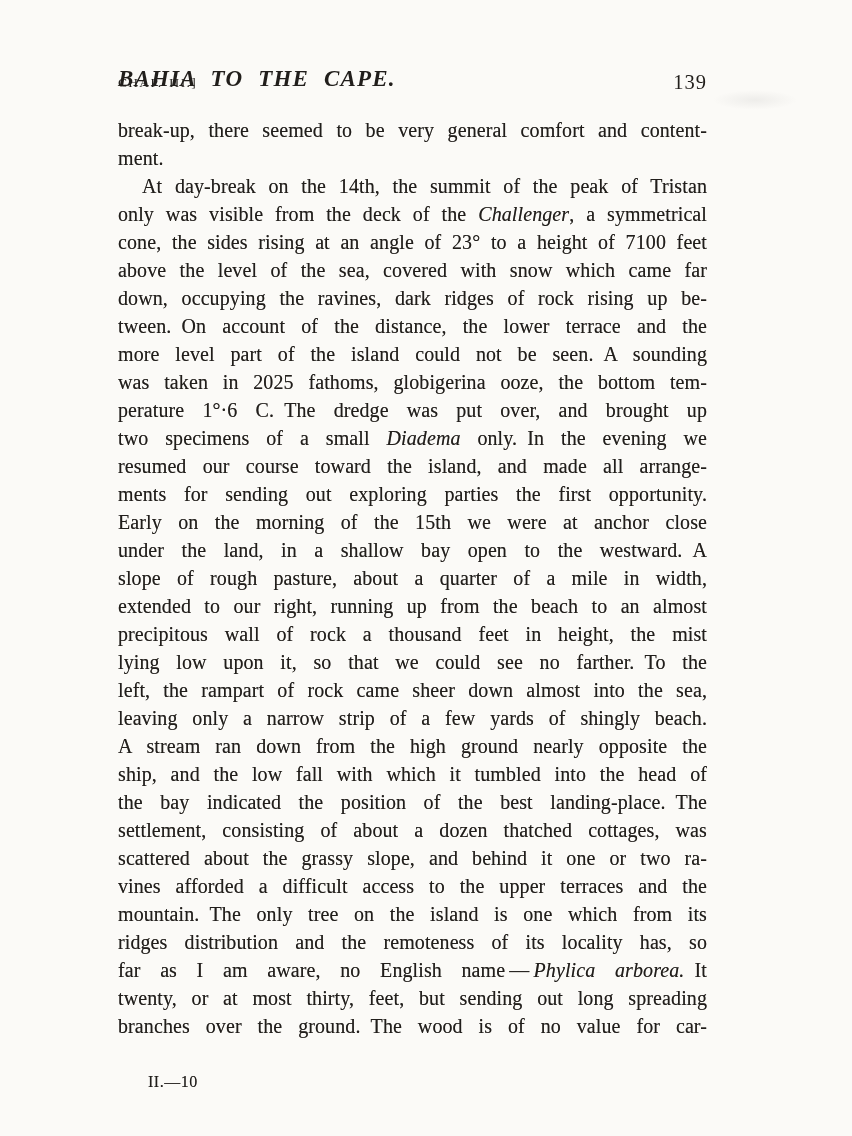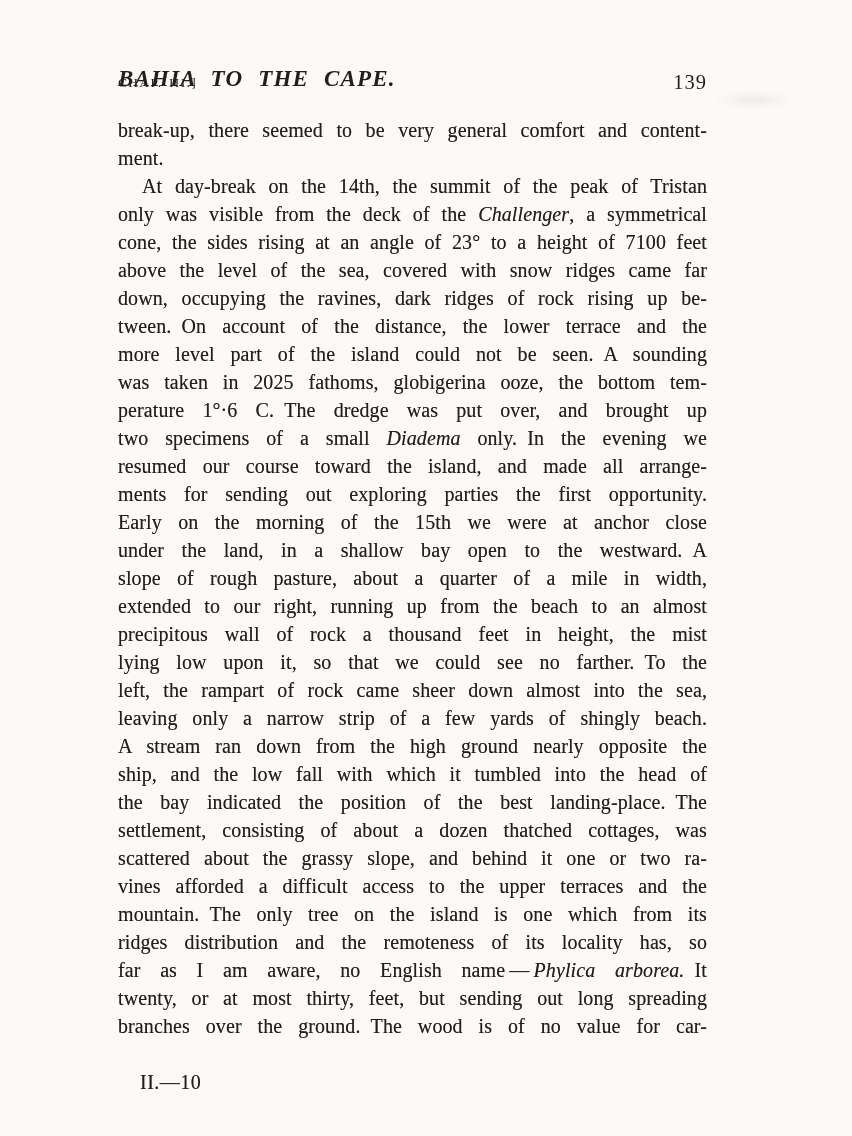--- a/index.html
+++ b/index.html
@@ -78,25 +78,25 @@
   }
   .line.short {
     text-align: right;
     text-align-last: left;
   }
   .line.indent { text-indent: 24px; }
   .it { font-style: italic; }
   
   .signature {
     position: absolute;
-    left: 140px;
+    left: 148px;
     top: 1068px;
     height: 28px;
     line-height: 28px;
-    font-size: 20px;
+    font-size: 16px;
     letter-spacing: 0.5px;
     text-shadow: 0 0 0.4px rgba(33,30,27,0.55);
   }
 </style>
 </head>
 <body>
 
 <div class="page">
 
   <div class="header">
@@ -104,21 +104,21 @@
     <div class="running-title">BAHIA TO THE CAPE.</div>
     <span class="pagenum">139</span>
   </div>
 
   <div class="body-text" id="body-lines">
       <div class="line"><span>break-up, there seemed to be very general comfort and content-</span></div>
       <div class="line short"><span>ment.</span></div>
       <div class="line indent"><span>At day-break on the 14th, the summit of the peak of Tristan</span></div>
       <div class="line"><span>only was visible from the deck of the </span><span class="it">Challenger</span><span>, a symmetrical</span></div>
       <div class="line"><span>cone, the sides rising at an angle of 23° to a height of 7100 feet</span></div>
-      <div class="line"><span>above the level of the sea, covered with snow ridges came far</span></div>
+      <div class="line"><span>above the level of the sea, covered with snow which came far</span></div>
       <div class="line"><span>down, occupying the ravines, dark ridges of rock rising up be-</span></div>
       <div class="line"><span>tween. On account of the distance, the lower terrace and the</span></div>
       <div class="line"><span>more level part of the island could not be seen. A sounding</span></div>
       <div class="line"><span>was taken in 2025 fathoms, globigerina ooze, the bottom tem-</span></div>
       <div class="line"><span>perature 1°·6 C. The dredge was put over, and brought up</span></div>
       <div class="line"><span>two specimens of a small </span><span class="it">Diadema</span><span> only. In the evening we</span></div>
       <div class="line"><span>resumed our course toward the island, and made all arrange-</span></div>
       <div class="line"><span>ments for sending out exploring parties the first opportunity.</span></div>
       <div class="line"><span>Early on the morning of the 15th we were at anchor close</span></div>
       <div class="line"><span>under the land, in a shallow bay open to the westward. A</span></div>

